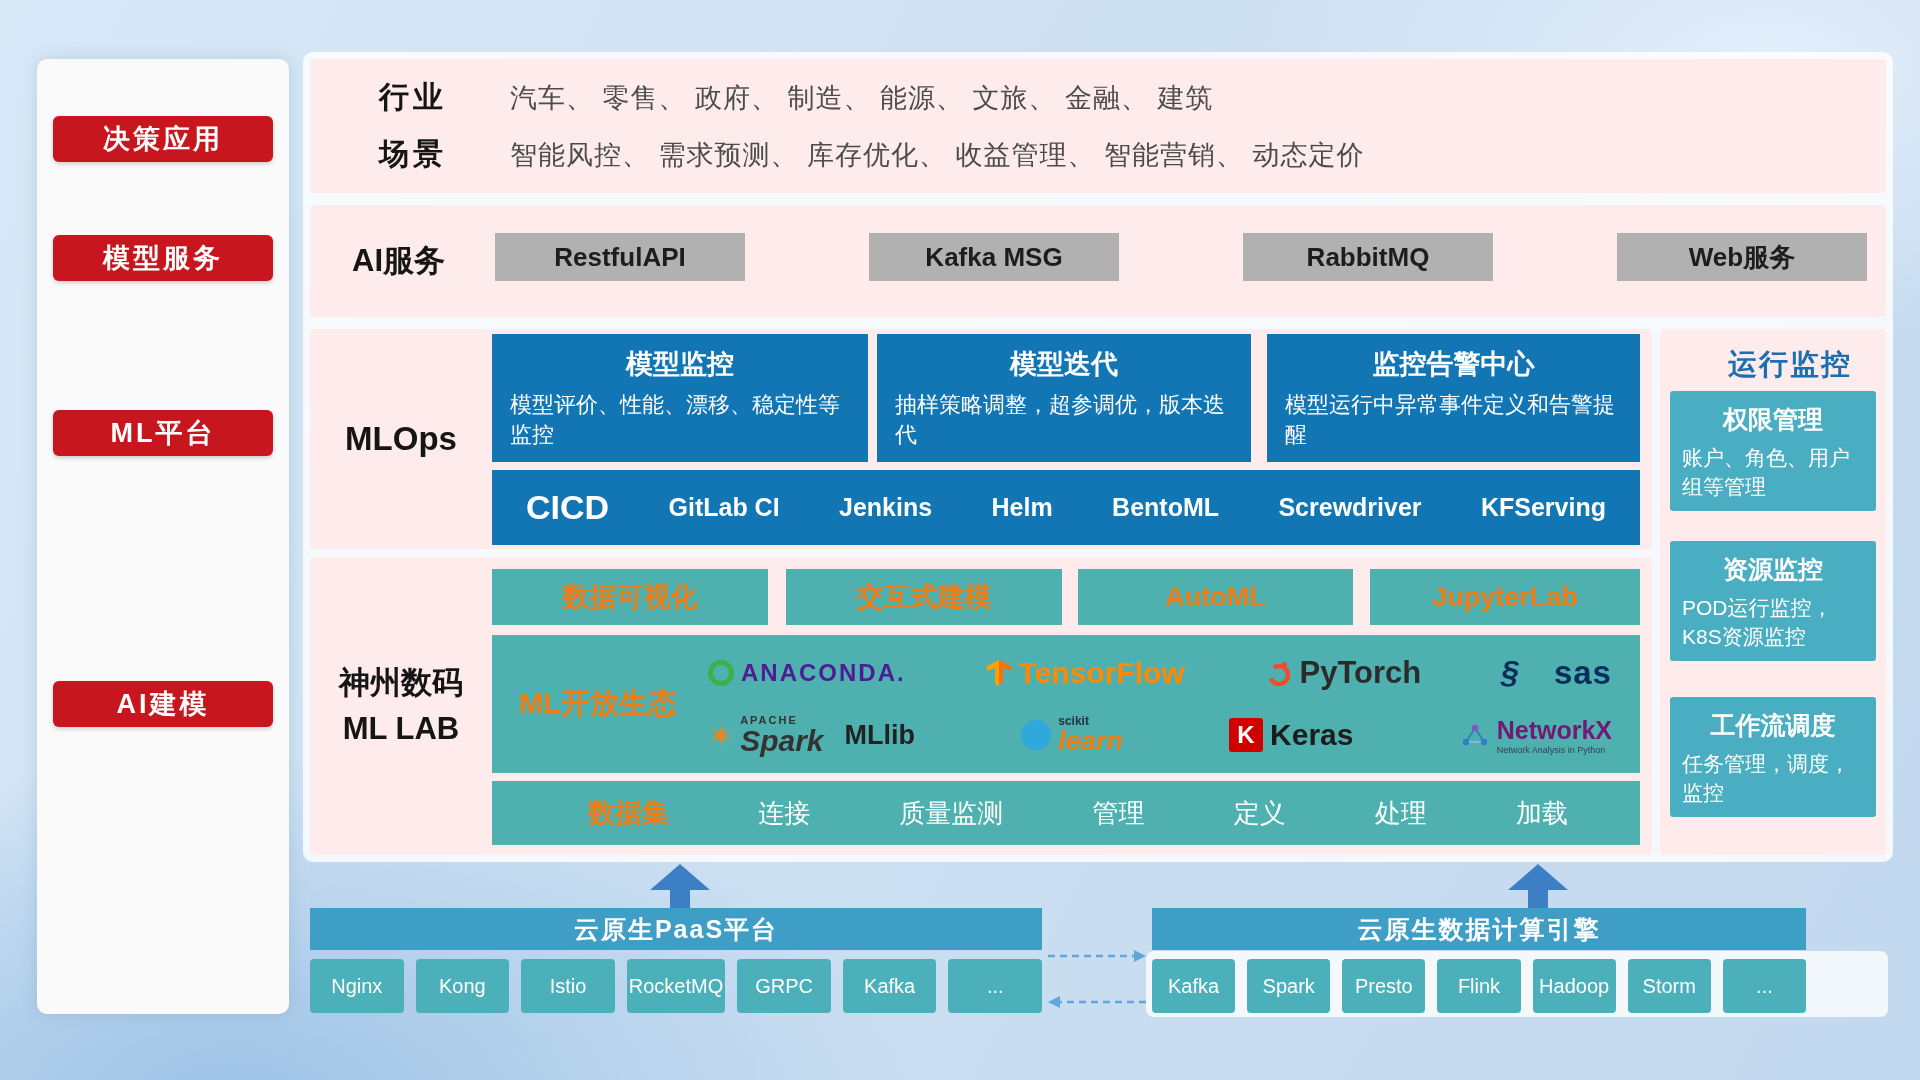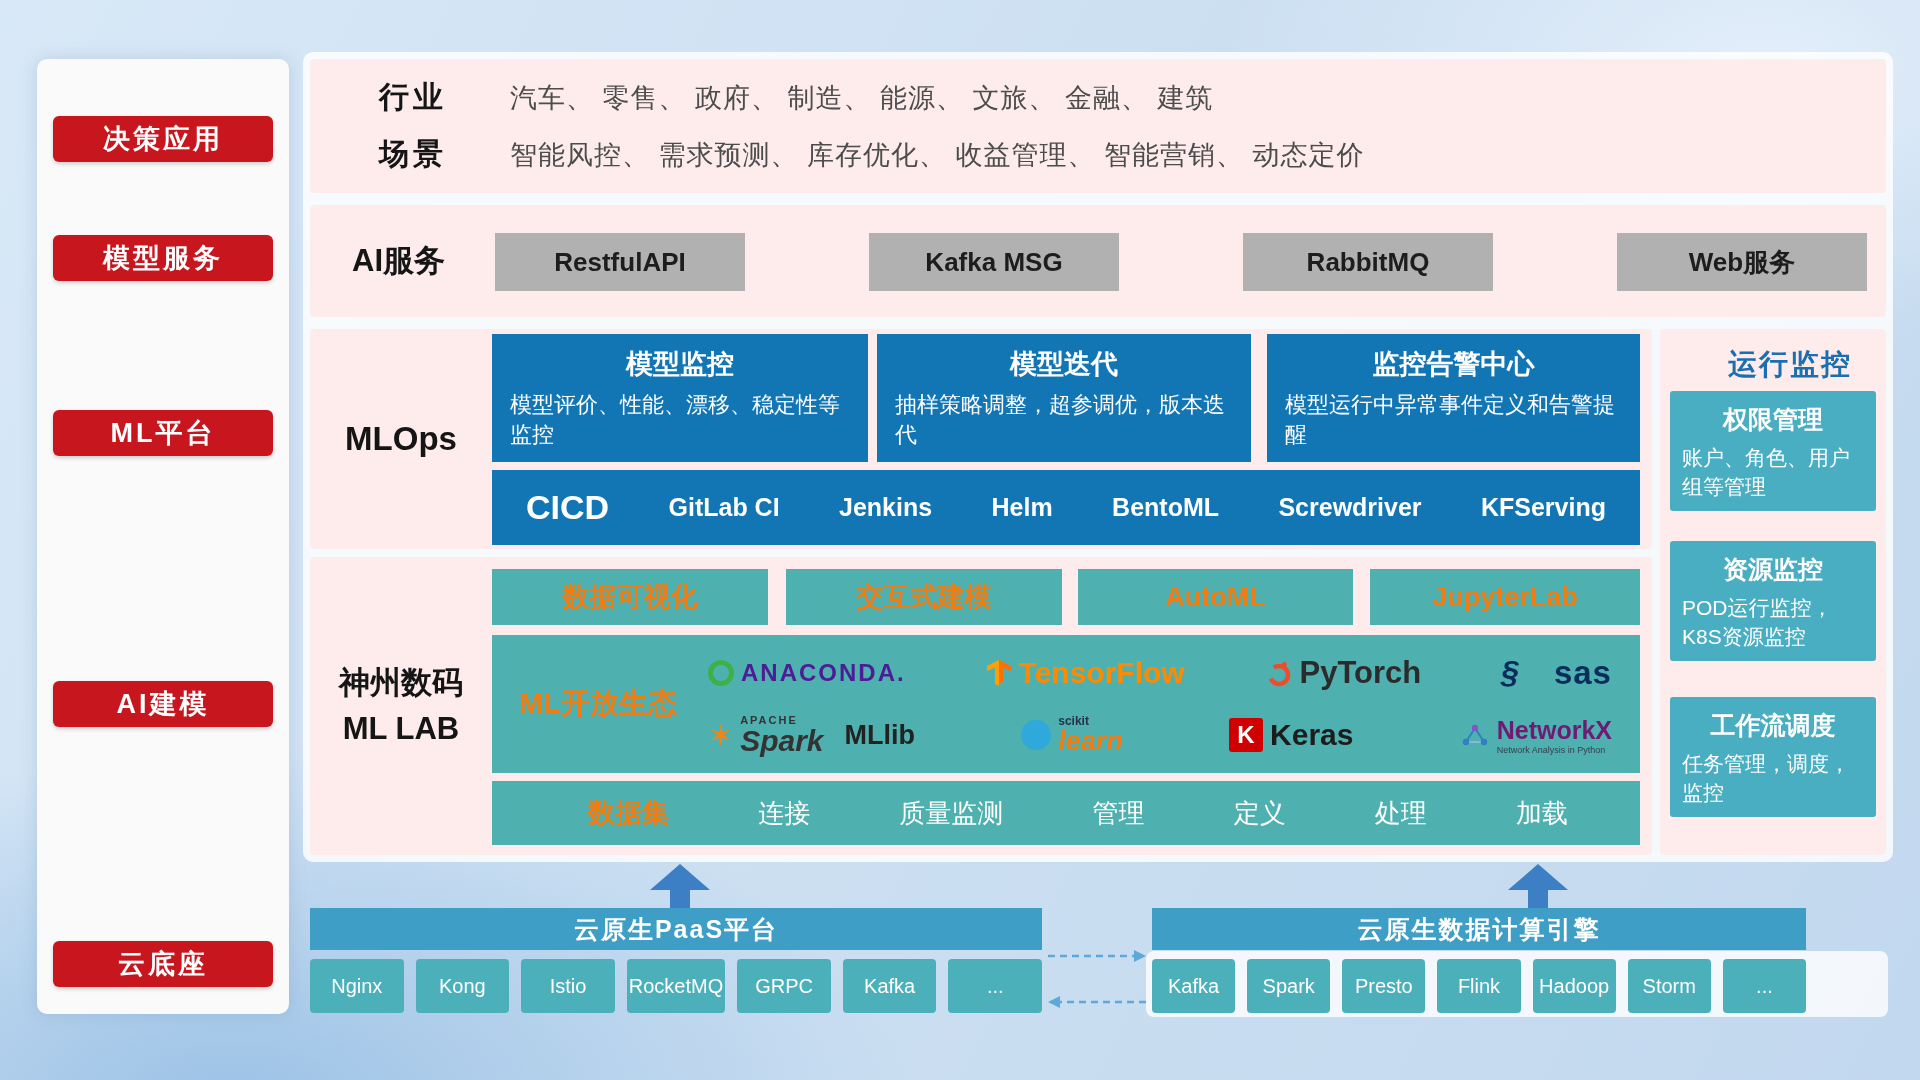--- a/index.html
+++ b/index.html
@@ -29,21 +29,21 @@
 
   .row1{ left:310px; top:59px; width:1576px; height:134px; display:flex;
     flex-direction:column; justify-content:center; gap:16px; }
   .line{ display:flex; align-items:center; padding-left:48px; }
   .line-label{ width:110px; text-align:center; font-size:30px; font-weight:bold; color:#151515; letter-spacing:4px; }
   .line-items{ margin-left:42px; font-size:27px; color:#4c4c4c; letter-spacing:1px; }
 
   .row2{ left:310px; top:205px; width:1576px; height:112px; }
   .row2-label{ position:absolute; left:42px; top:50%; transform:translateY(-50%);
     font-size:31px; font-weight:bold; color:#151515; }
-  .svc-btn{ position:absolute; top:28px; width:250px; height:58px; background:#b1b1b1;
+  .svc-btn{ position:absolute; top:28px; width:250px; height:48px; background:#b1b1b1;
     color:#1d1d1d; font-weight:bold; font-size:26px; display:flex; align-items:center; justify-content:center; }
 
   
   .row3{ left:310px; top:329px; width:1342px; height:220px; }
   .row3-label{ position:absolute; left:0; top:0; width:182px; height:100%;
     display:flex; align-items:center; justify-content:center;
     font-size:33px; font-weight:bold; color:#151515; }
   .mlops-card{ position:absolute; top:5px; height:128px; background:#1276b5; color:#fff; padding:12px 18px; }
   .card-title{ text-align:center; font-size:27px; font-weight:bold; margin-bottom:8px; }
   .card-desc{ font-size:22px; line-height:1.35; }
@@ -123,21 +123,20 @@
 
 <div class="canvas">
 
   <div class="main-bg"></div>
 
   <div class="sidebar">
     <div class="side-btn" style="top:57px">决策应用</div>
     <div class="side-btn" style="top:176px">模型服务</div>
     <div class="side-btn" style="top:351px">ML平台</div>
     <div class="side-btn" style="top:622px">AI建模</div>
-    <div class="side-btn" style="top:882px">云底座</div>
   </div>
 
   <div class="pink row1">
     <div class="line">
       <div class="line-label">行业</div>
       <div class="line-items">汽车、 零售、 政府、 制造、 能源、 文旅、 金融、 建筑</div>
     </div>
     <div class="line">
       <div class="line-label">场景</div>
       <div class="line-items">智能风控、 需求预测、 库存优化、 收益管理、 智能营销、 动态定价</div>

